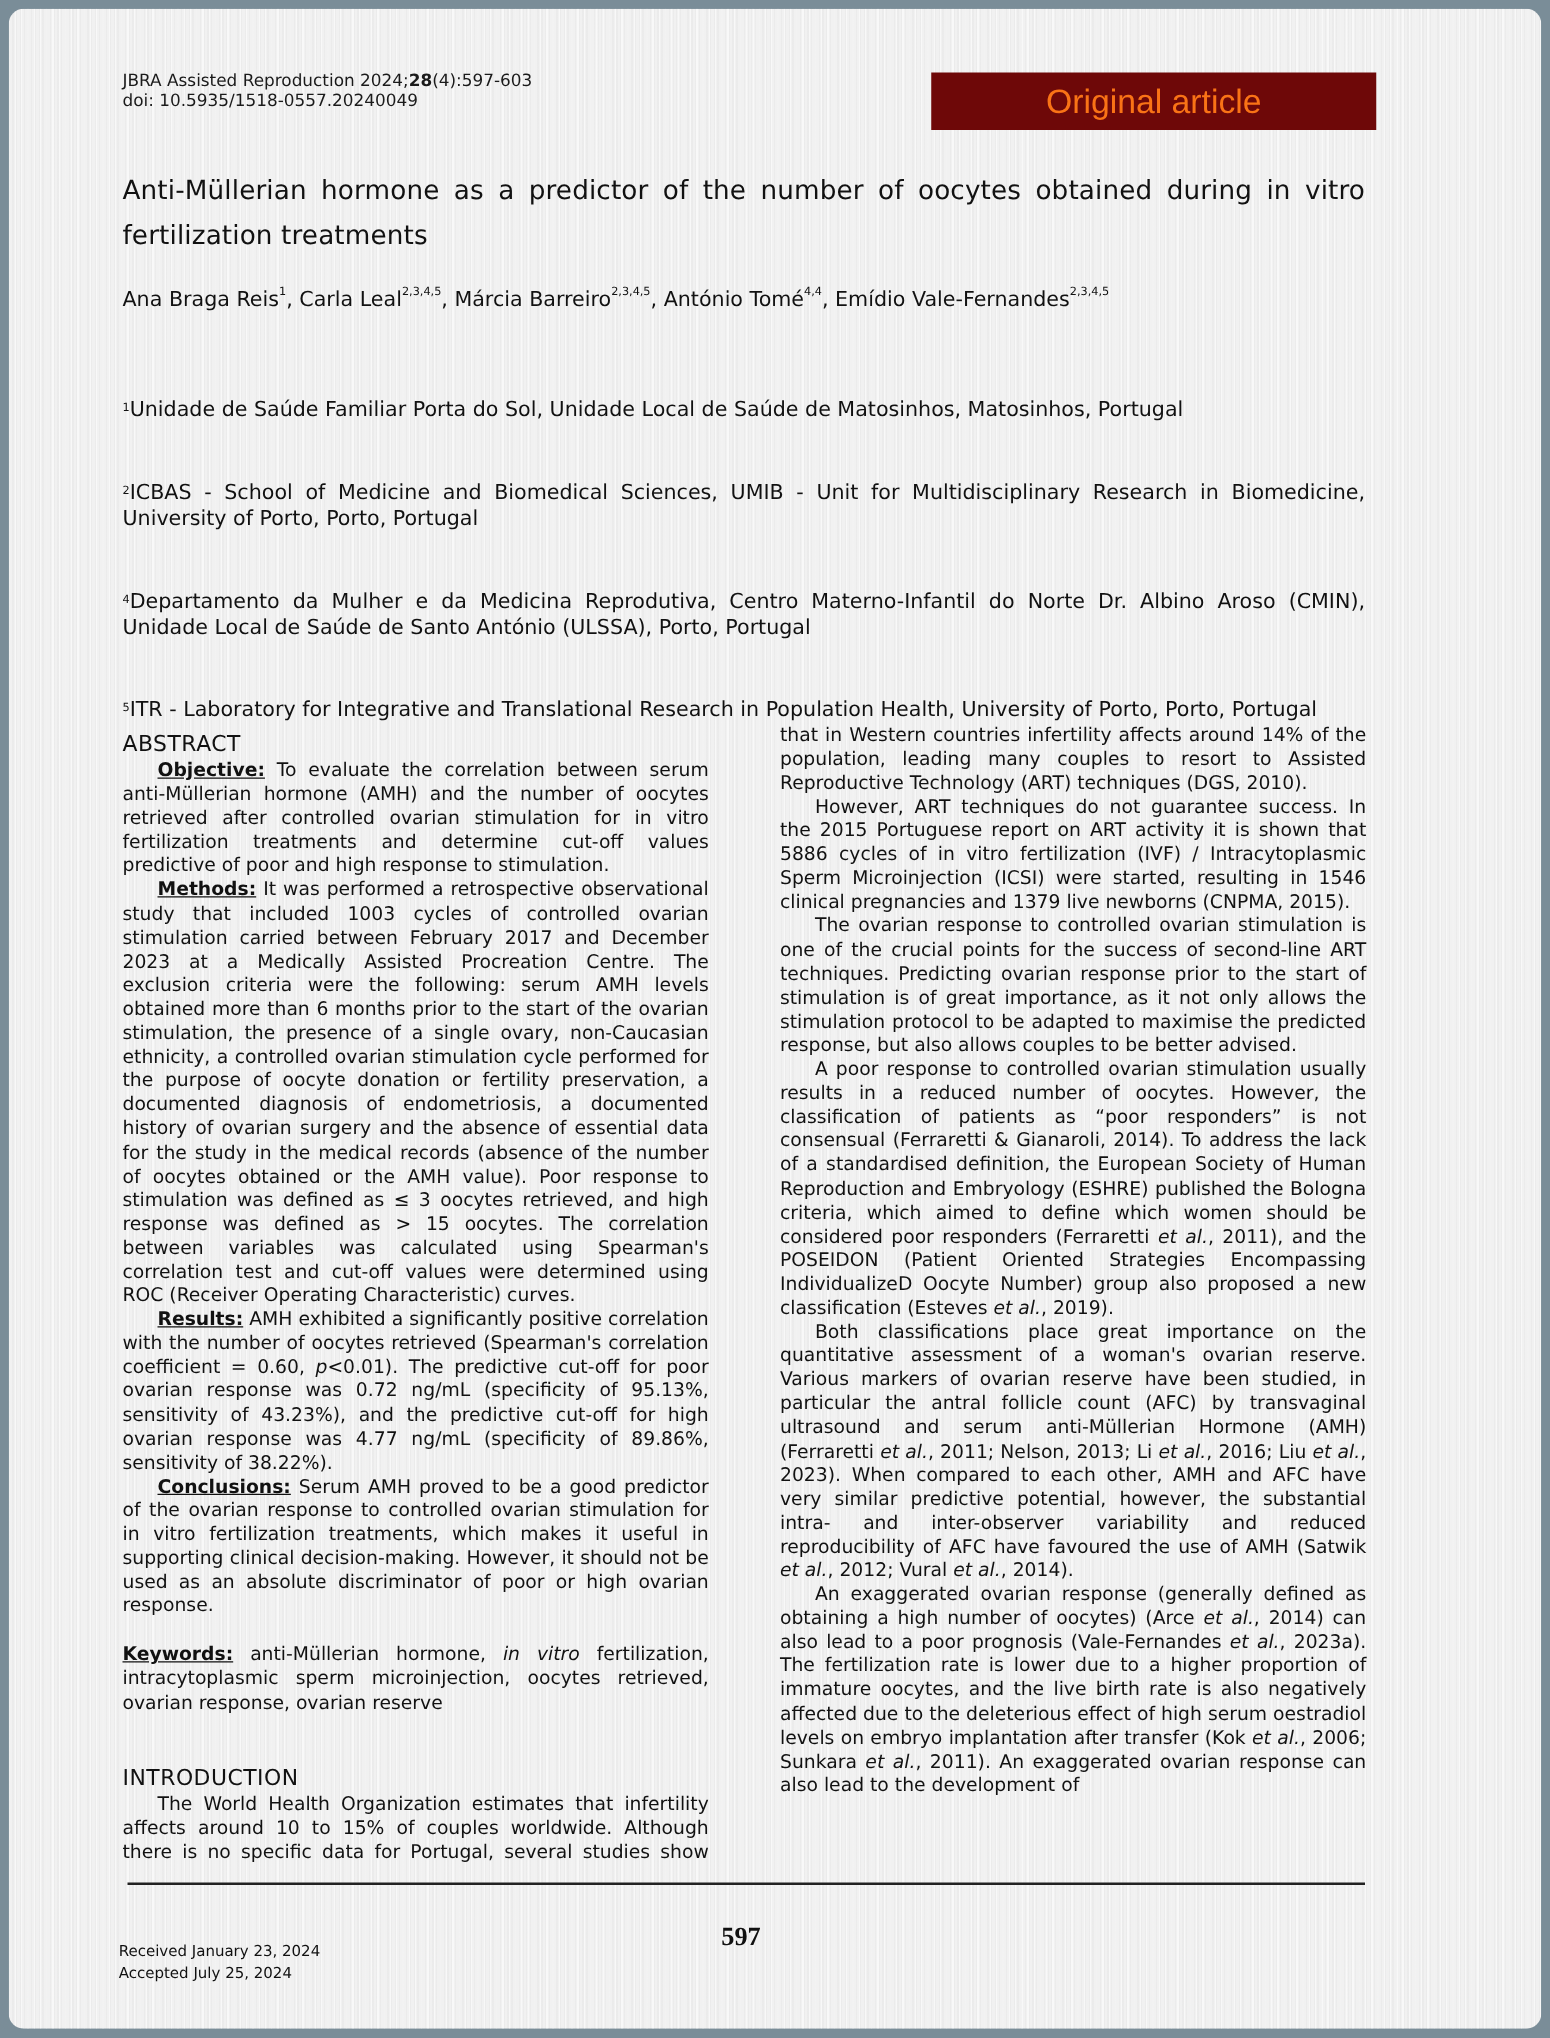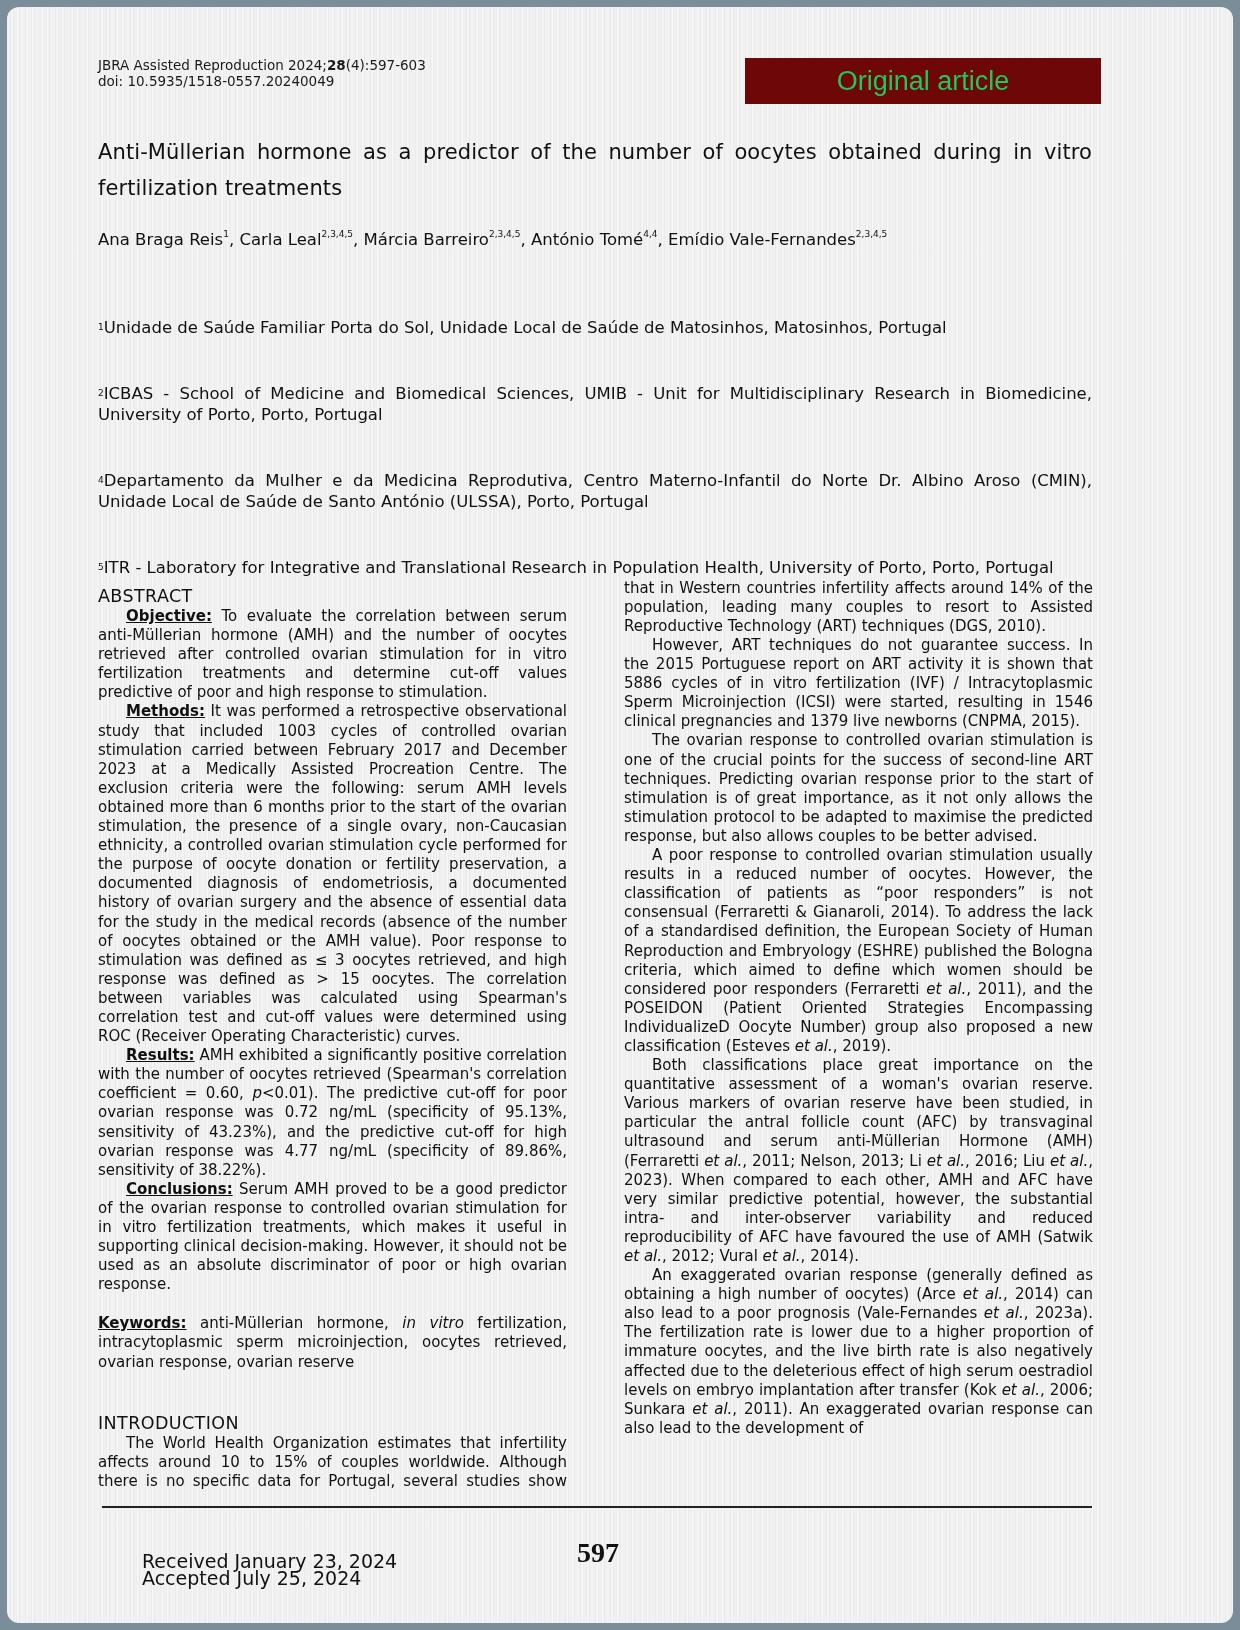--- a/index.html
+++ b/index.html
@@ -16,21 +16,21 @@
     background-color: #f1f1f1;
     background-image:
       repeating-linear-gradient(90deg, rgba(0,0,0,0.025) 0px, rgba(0,0,0,0.025) 1px, transparent 1px, transparent 3px),
       repeating-linear-gradient(90deg, rgba(255,255,255,0.5) 0px, rgba(255,255,255,0.5) 1px, transparent 1px, transparent 5px);
     border-radius: 12px;
   }
   .journal { position: absolute; left: 91px; top: 50px; font-size: 13.5px; line-height: 16px; color: #1a1a1a; }
   .journal b { font-weight: bold; }
   .badge {
     position: absolute; left: 738px; top: 51px; width: 356px; height: 46px;
-    background: #6e0808; color: #22c55e;
+    background: #6e0808; color: #f97316;
     font-family: "Liberation Sans", sans-serif; font-size: 27px;
     display: flex; align-items: center; justify-content: center;
   }
   .title {
     position: absolute; left: 91px; top: 127px; width: 994px;
     font-size: 21px; line-height: 36px; text-align: justify; text-align-last: left;
     letter-spacing: 0.1px; color: #111;
   }
   .authors { position: absolute; left: 91px; top: 223px; font-size: 16.5px; color: #111; white-space: nowrap; }
   .authors sup { font-size: 9px; vertical-align: top; position: relative; top: -1px; }
@@ -41,22 +41,22 @@
   .col.left { left: 91px; }
   .col.right { left: 617px; top: 572px; }
   .heading { font-weight: normal; font-size: 17.5px; line-height: 22px; letter-spacing: 0.4px; }
   .p { text-indent: 28px; margin: 0; hyphens: auto; }
   .p.noind { text-indent: 0; }
   .lbl { font-weight: bold; text-decoration: underline; }
   i { font-style: italic; }
   .gap-s { height: 20px; }
   .gap-m { height: 40px; }
   .rule { position: absolute; left: 95px; top: 1499px; width: 990px; height: 2px; background: #222; }
-  .pagenum { position: absolute; left: 570px; top: 1530px; font-family: "Liberation Serif", serif; font-weight: bold; font-size: 28px; }
-  .dates { position: absolute; left: 88px; top: 1546px; font-size: 19px; line-height: 17px; margin-left: 47px; }
+  .pagenum { position: absolute; left: 570px; top: 1530px; font-family: "Liberation Serif", serif; font-weight: bold; font-size: 21px; }
+  .dates { position: absolute; left: 88px; top: 1546px; font-size: 12px; line-height: 17px; }
 </style>
 </head>
 <body>
 
 <div class="page">
 
   <div class="journal">
     <div><span>JBRA Assisted Reproduction 2024;</span><b>28</b><span>(4):597-603</span></div>
     <div>doi: 10.5935/1518-0557.20240049</div>
   </div>

